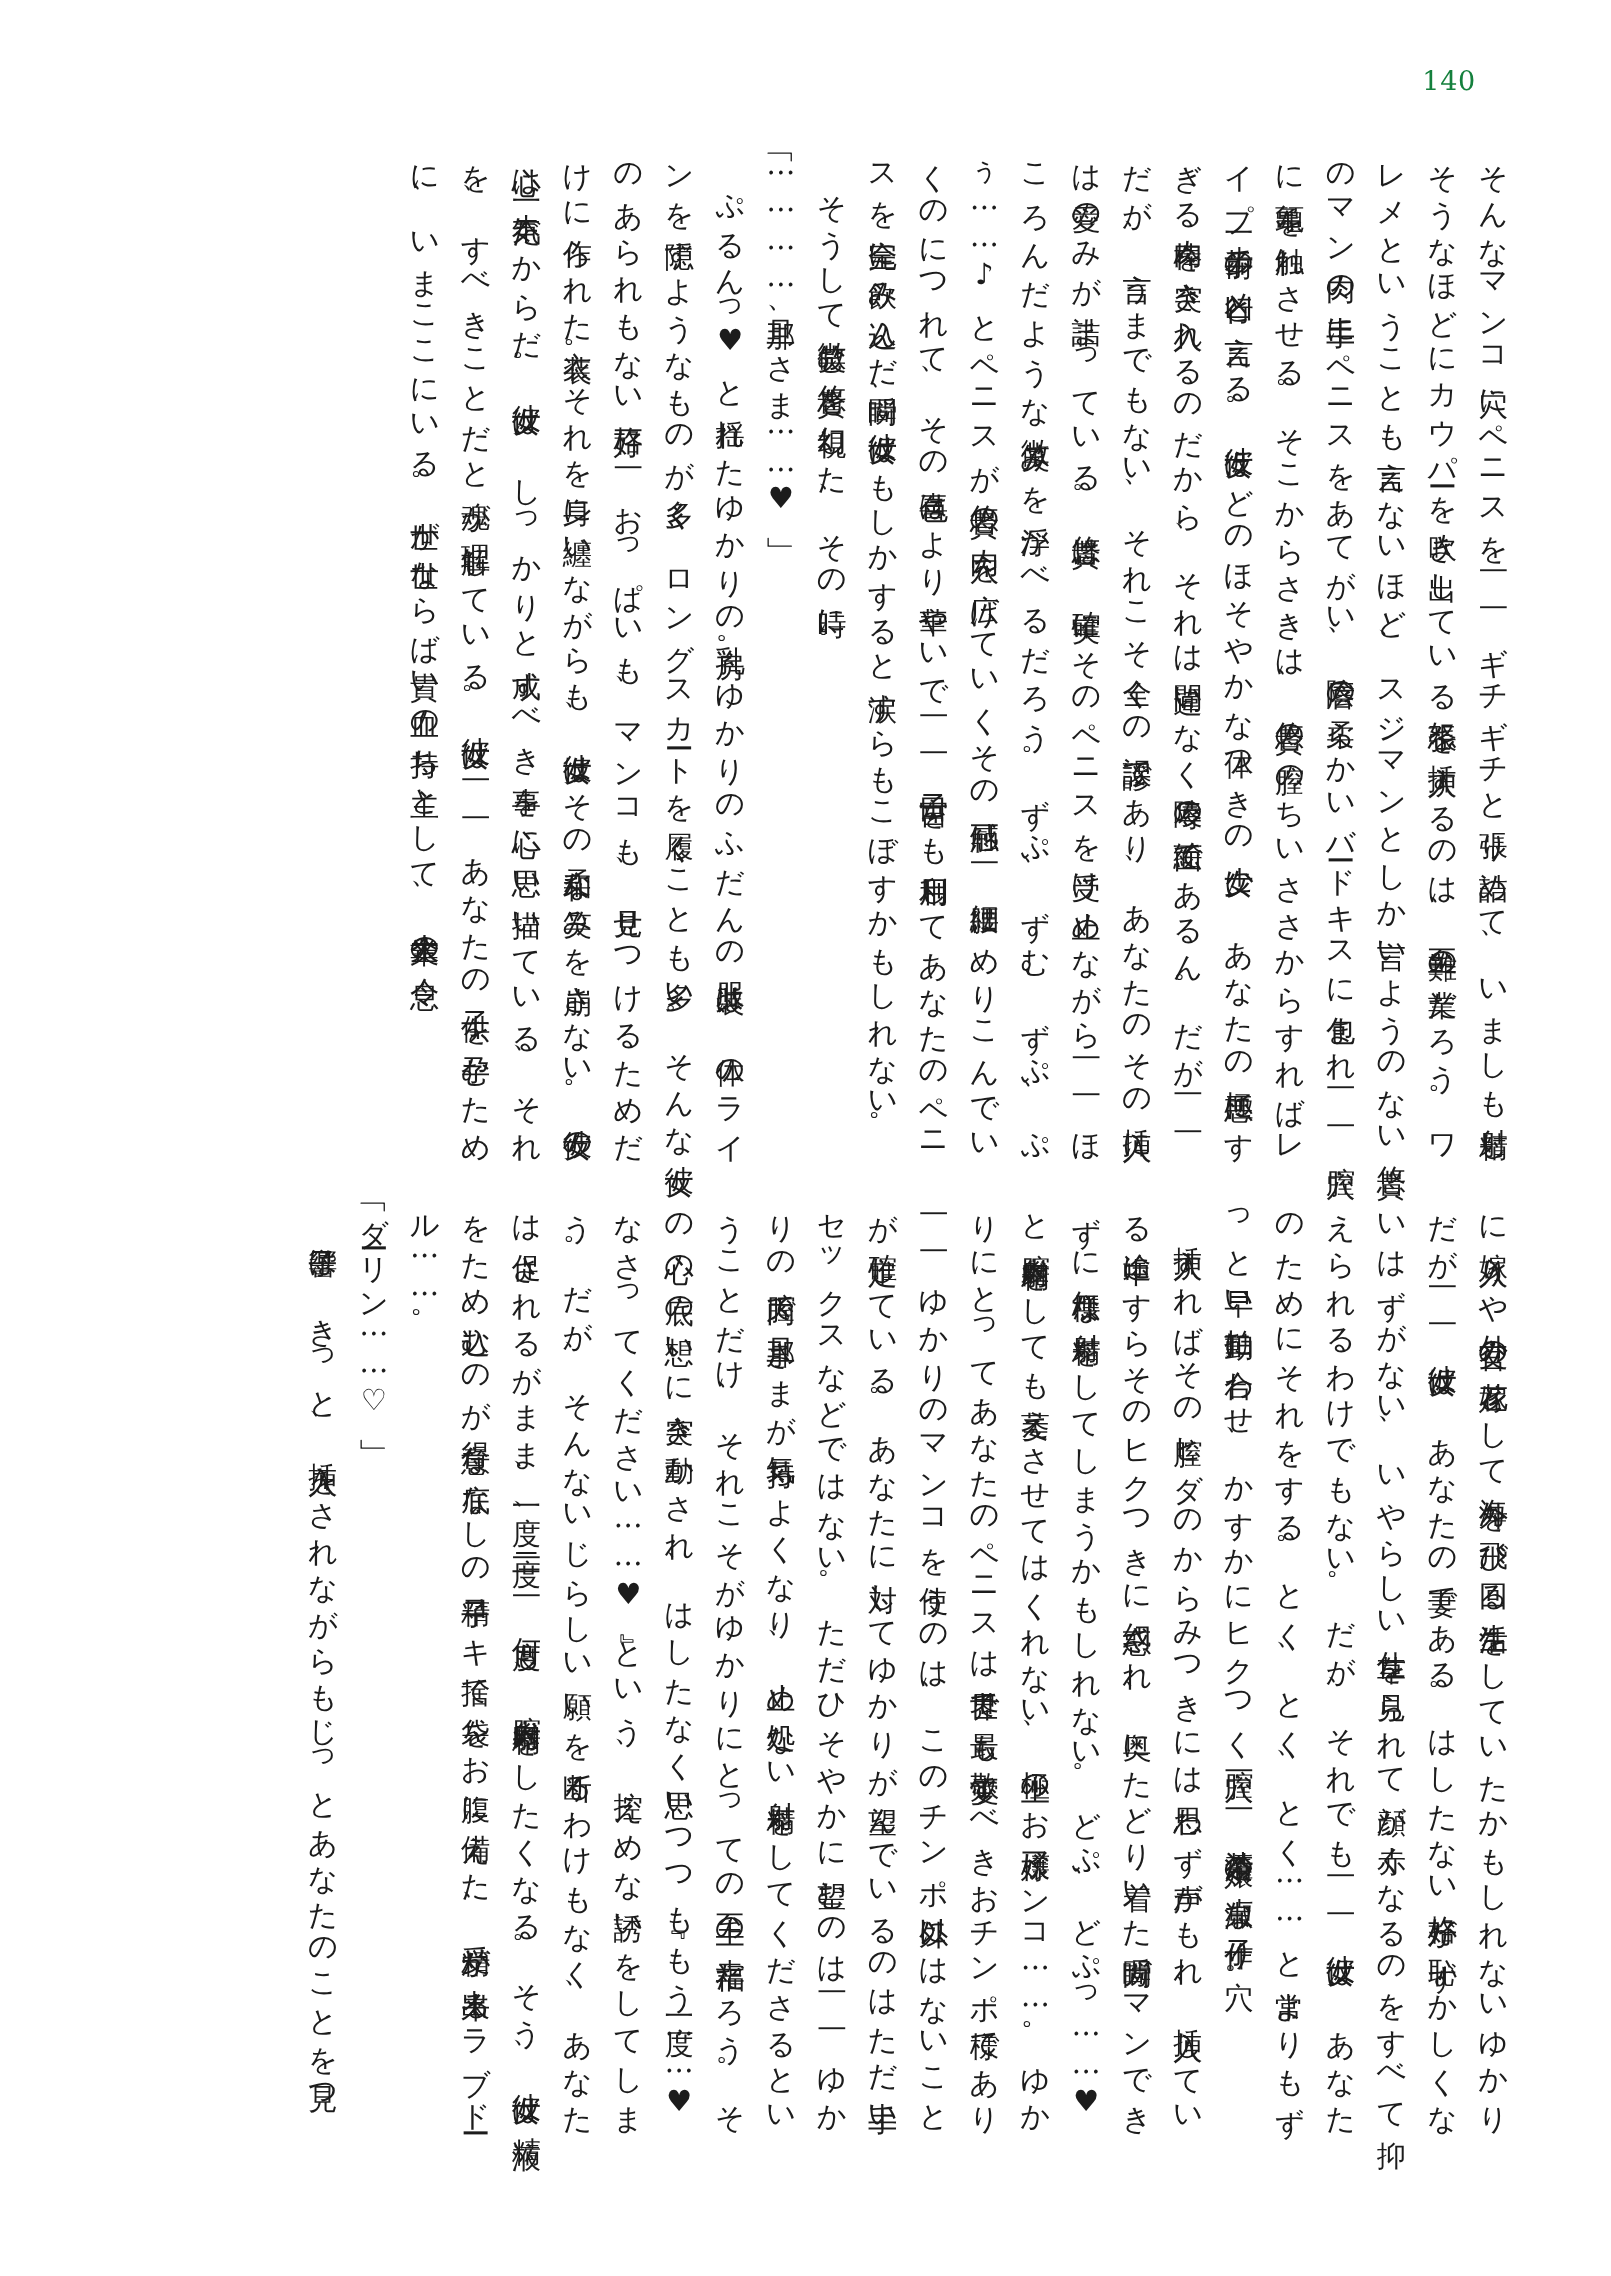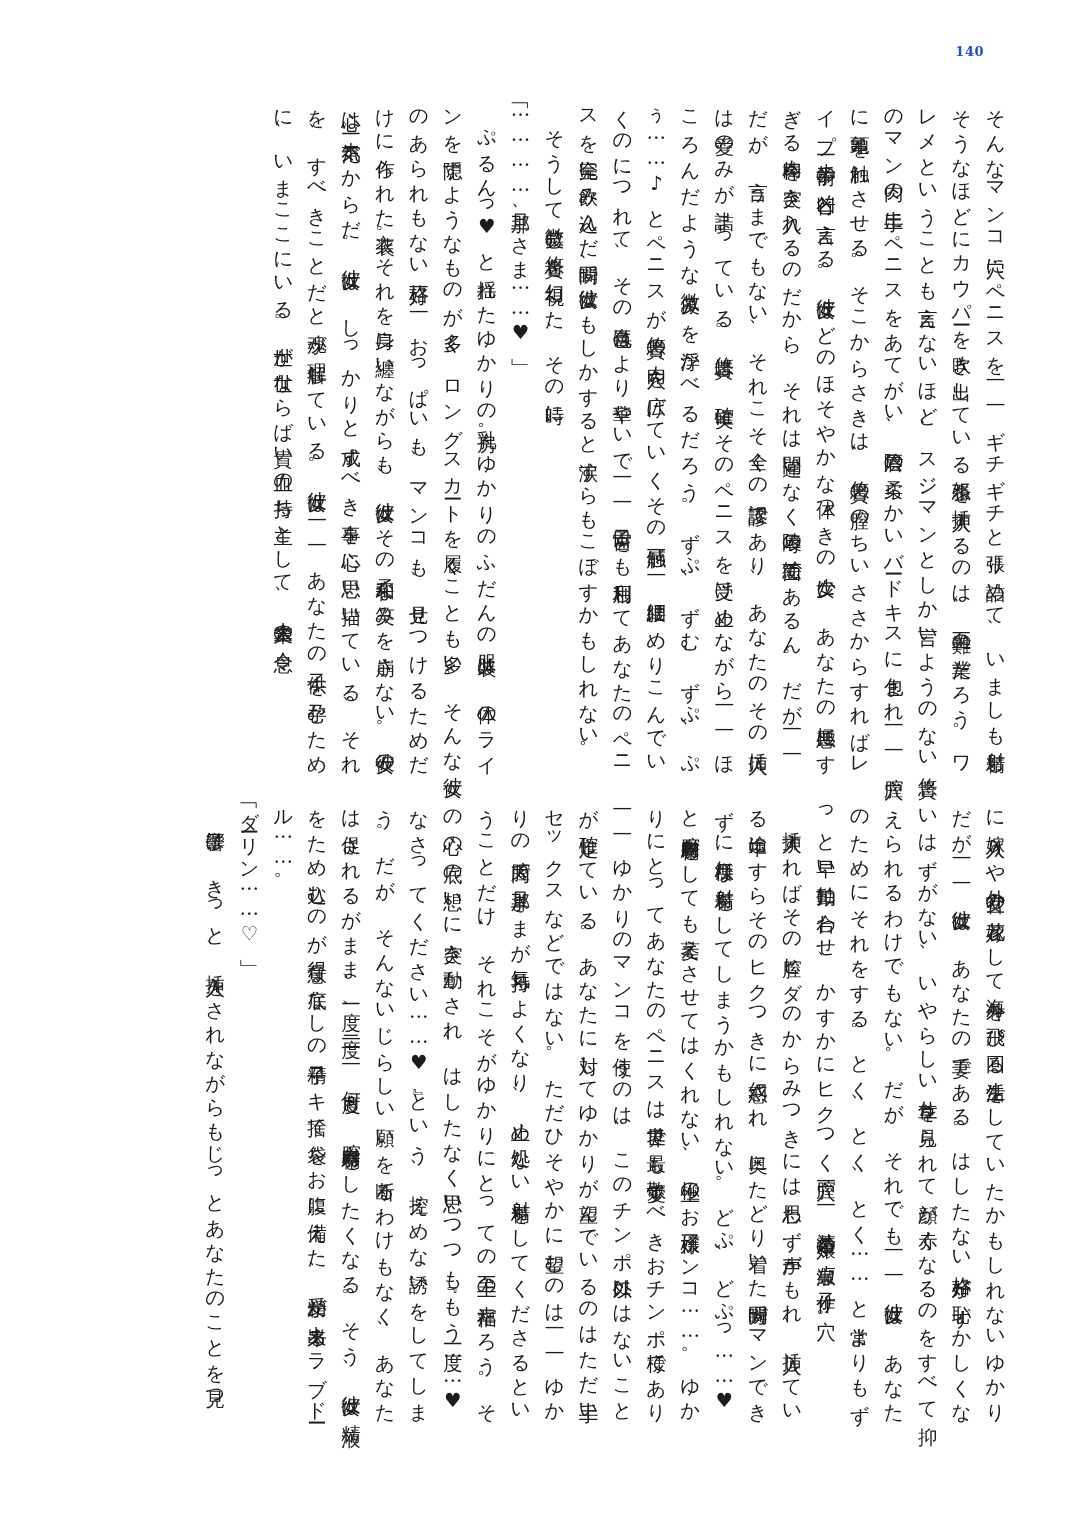--- a/index.html
+++ b/index.html
@@ -16,24 +16,23 @@
     font-family: "DejaVu Serif", "Liberation Serif", serif;
     color: #1a1a1a;
   }
 
   
   .page-number {
     position: absolute;
     top: 44px;
     right: 90px;
     font-family: "DejaVu Serif", "Liberation Serif", serif;
-    font-size: 13px;
-    color: #1d4ed8;
+    font-size: 18px;
+    color: #15803d;
     letter-spacing: 0.5px;
-    font-weight: bold;
   }
 
   
   .text-block {
     position: absolute;
     writing-mode: vertical-rl;
     -webkit-writing-mode: vertical-rl;
     text-orientation: upright;
     -webkit-text-orientation: upright;
     font-size: 19.5px;

